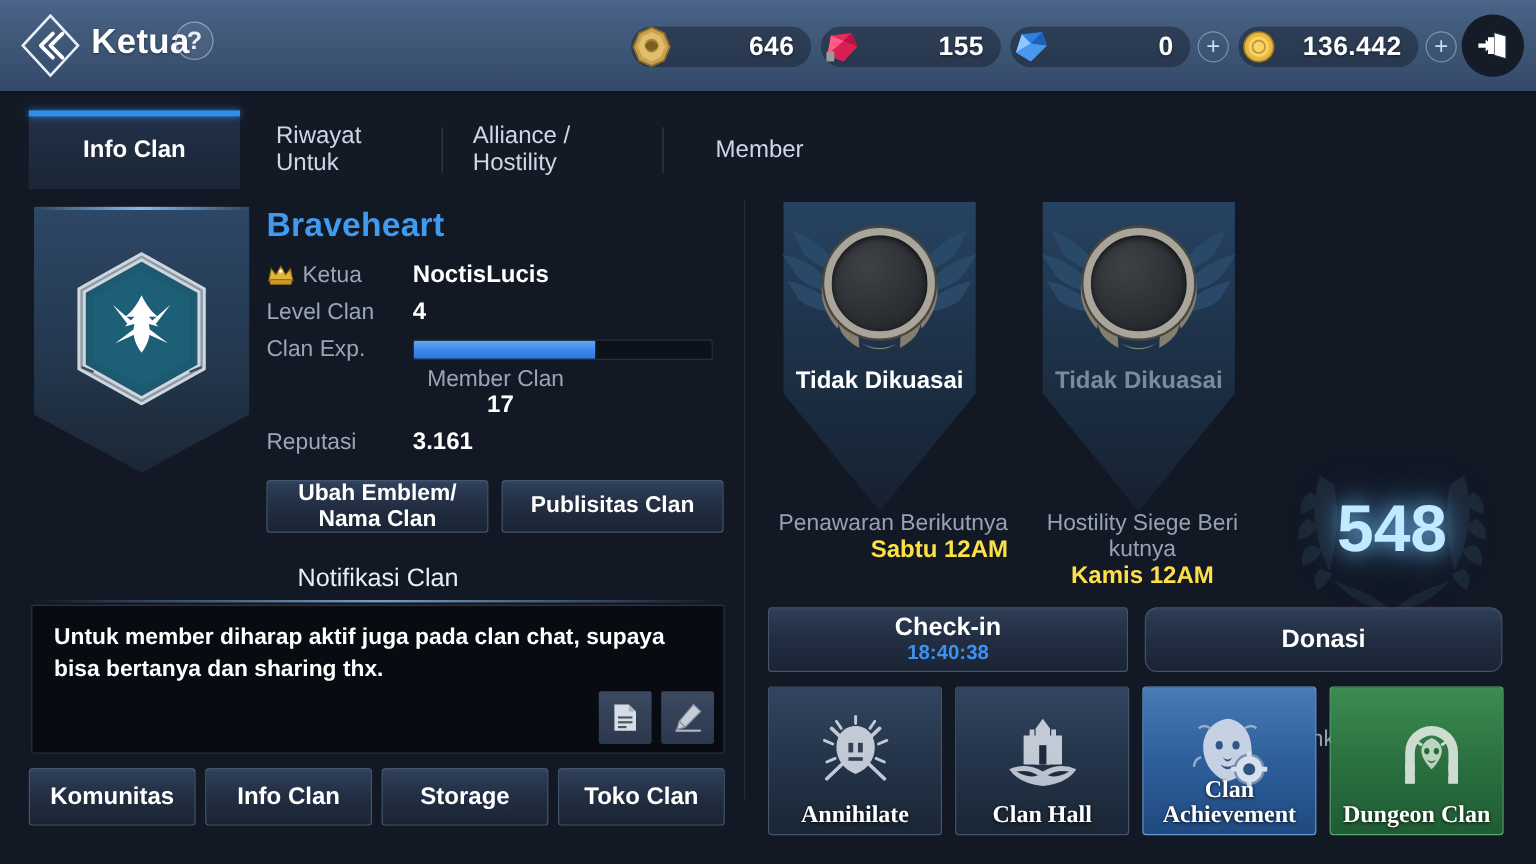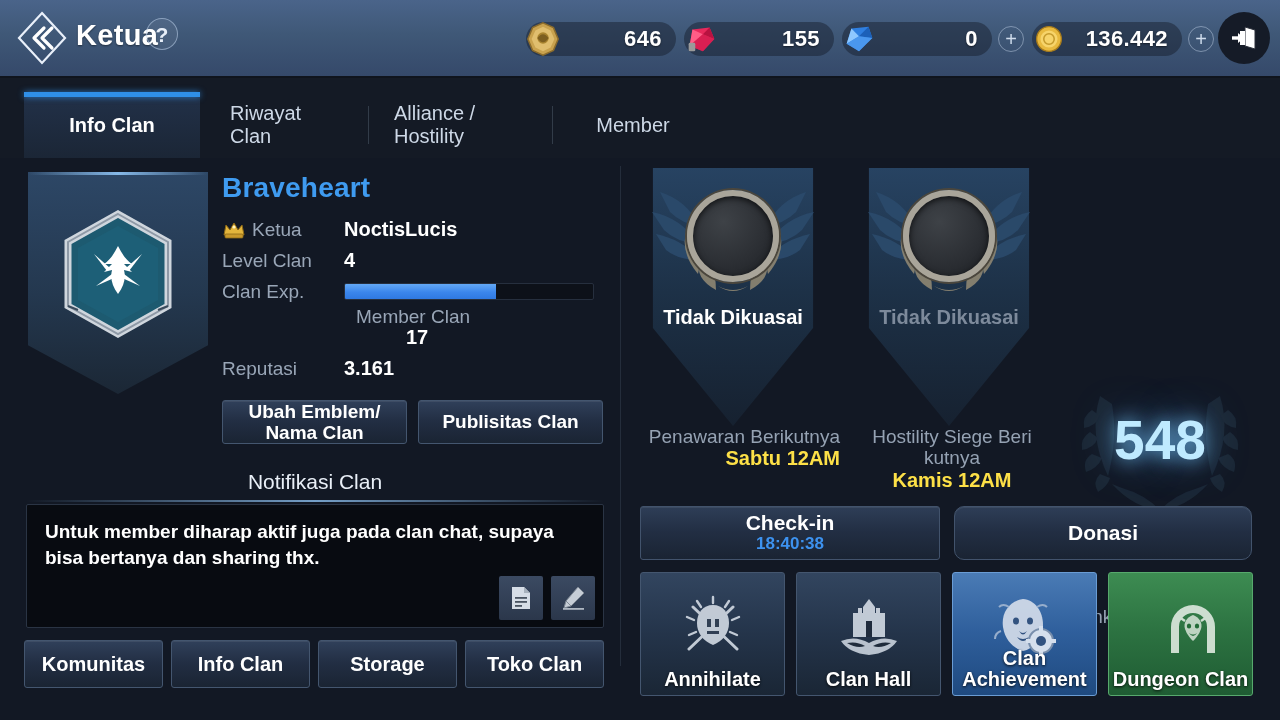--- a/index.html
+++ b/index.html
@@ -205,20 +205,21 @@
     display: flex; flex-direction: column; align-items: center; justify-content: flex-start;
     cursor: pointer; overflow: hidden; padding-top: 12px;
   }
   .tile.dark { background: linear-gradient(180deg, #32455f 0%, #24344a 50%, #1a2635 100%); border: 1px solid #44566f; }
   .tile.blue { background: linear-gradient(180deg, #4a7bb5 0%, #2f5f9c 48%, #1f4a80 100%); border: 1px solid #6a9cd4; }
   .tile.green { background: linear-gradient(180deg, #3d8c52 0%, #2c7241 48%, #1f5c33 100%); border: 1px solid #57a96d; }
   .tile-label {
     position: absolute; left: 0; right: 0; bottom: 6px; text-align: center;
     color: #ffffff; font-size: 20px; font-weight: bold; line-height: 1.02;
     text-shadow: 0 1px 3px rgba(0,0,0,.85);
+    font-family: Liberation Serif, serif;
   }
   .tile-icon { width: 72px; height: 72px; margin-top: 6px; opacity: .92; }
 </style>
 </head>
 <body>
 
 <div id="app">
 
   <div class="header">
 
@@ -294,21 +295,21 @@
         <polygon points="9,10 15,15 9,20" fill="#ffffff"></polygon>
       </svg>
     </div>
   </div>
 
   <div class="tabbar">
     <div class="tab active" style="left:24px; width:176px;">
       <span>Info Clan</span>
     </div>
     <div class="tab" style="left:208px; width:156px;">
-      <span>Riwayat Clan</span>
+      <span>Riwayat Untuk</span>
     </div>
     <div class="tab-divider" style="left:368px;"></div>
     <div class="tab" style="left:372px; width:176px;">
       <span>Alliance / Hostility</span>
     </div>
     <div class="tab-divider" style="left:552px;"></div>
     <div class="tab" style="left:558px; width:150px;">
       <span>Member</span>
     </div>
   </div>

